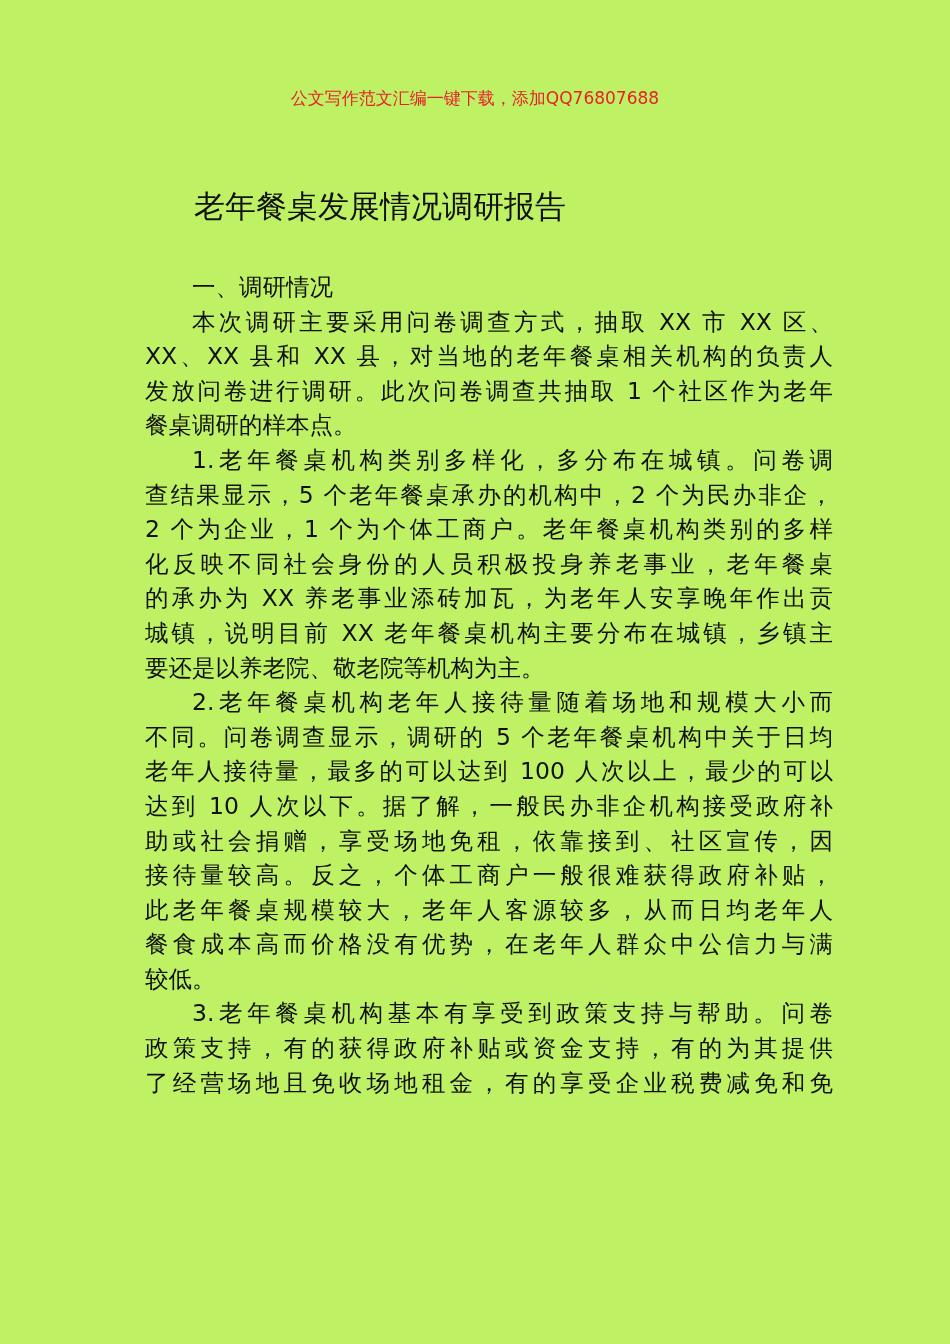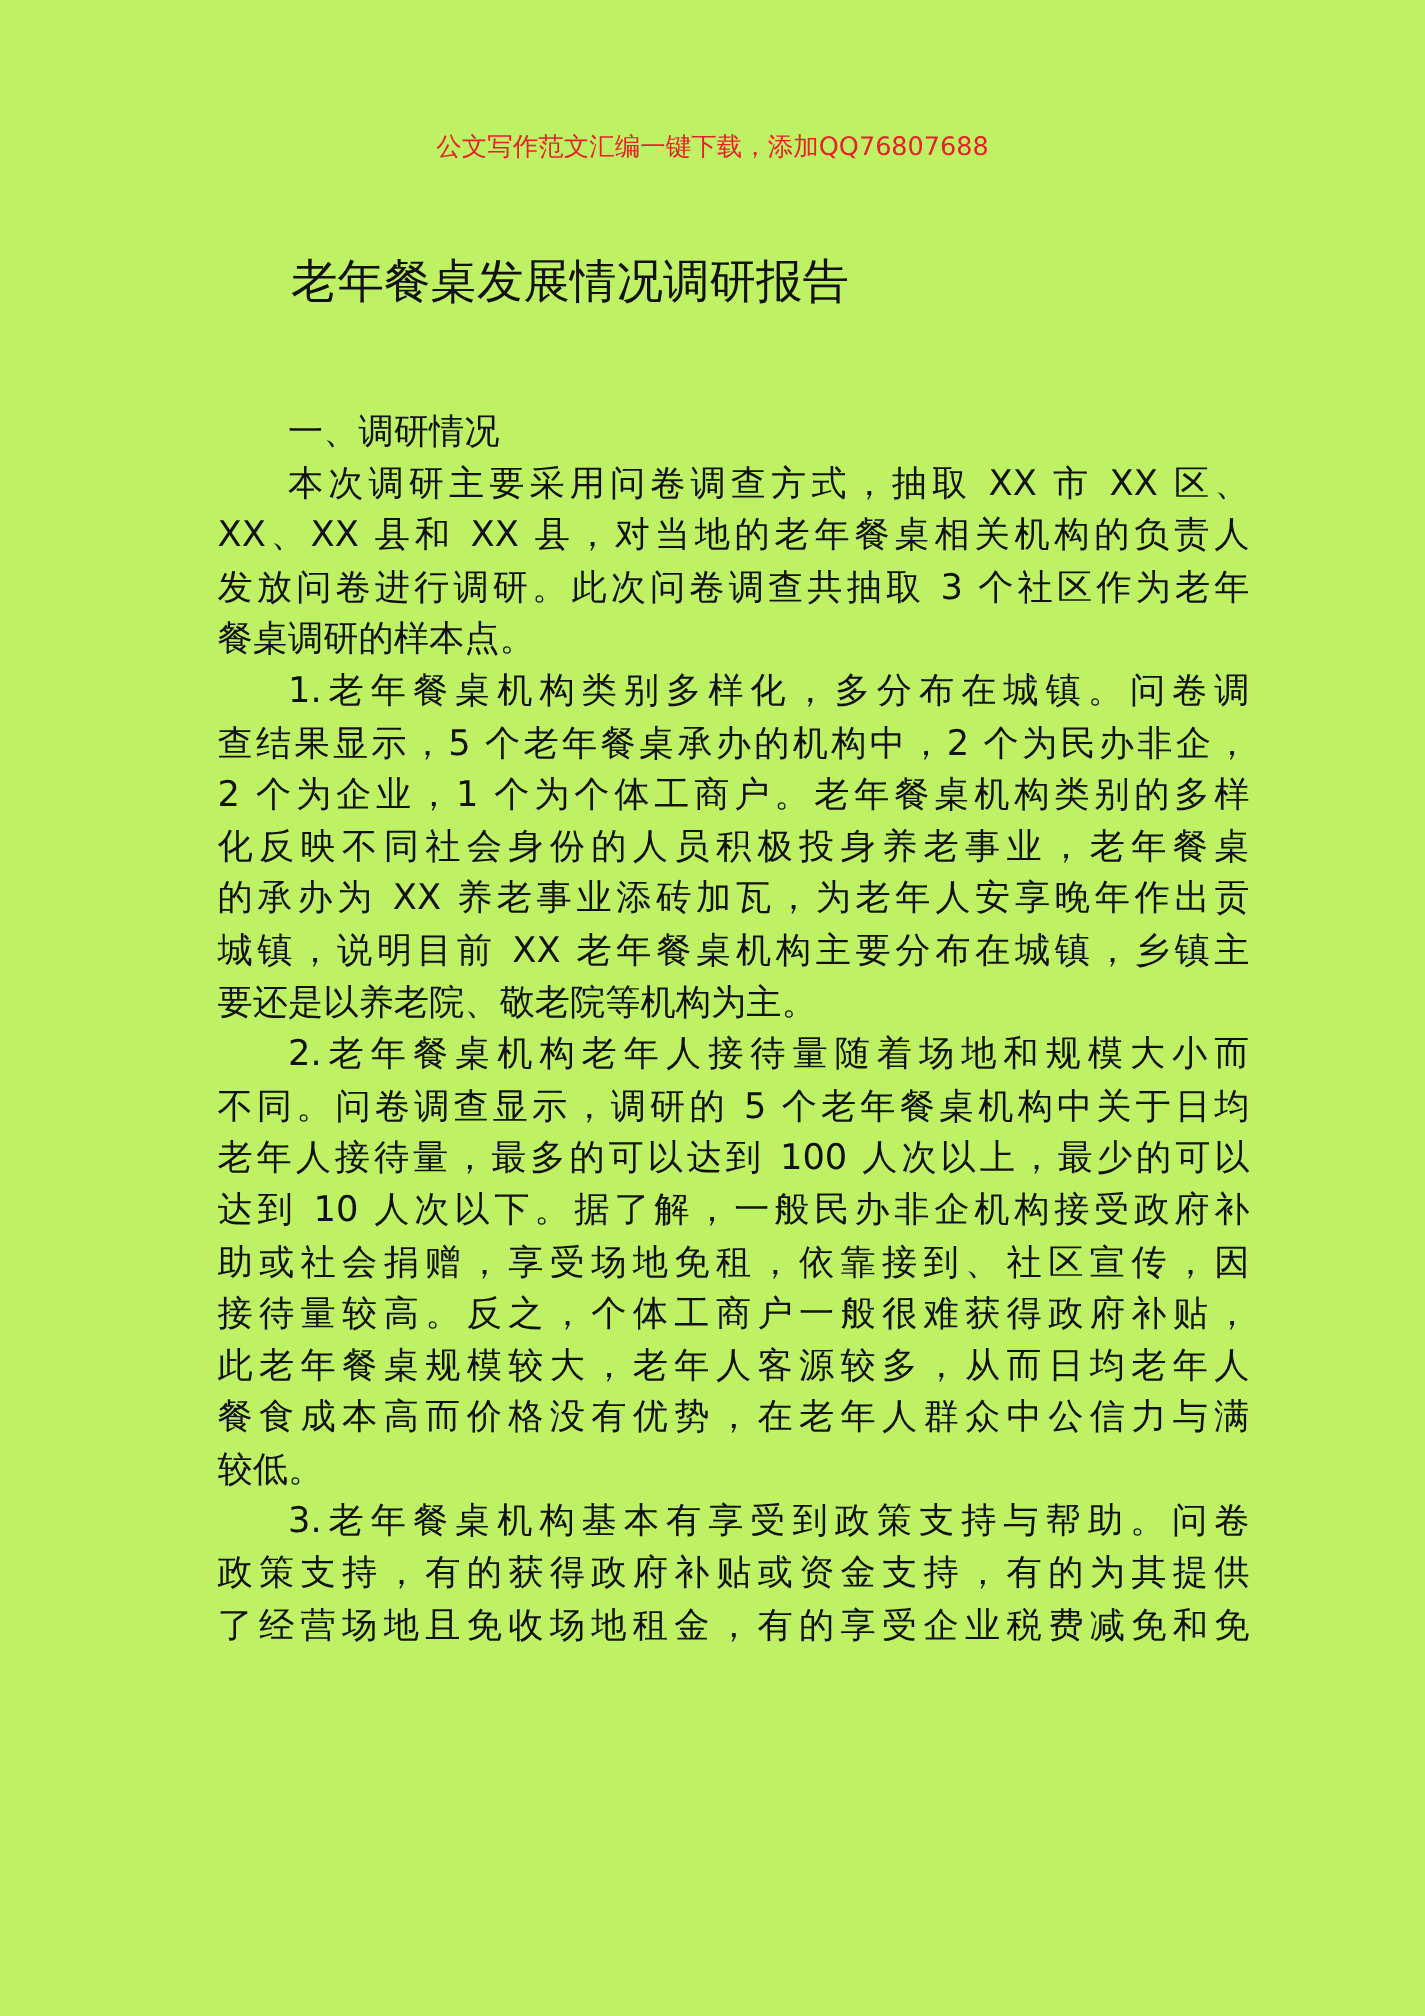--- a/index.html
+++ b/index.html
@@ -30,21 +30,21 @@
       width: 950px;
       text-align: center;
       font-size: 17px;
       line-height: 24px;
       color: #e8202a;
       letter-spacing: 0px;
       white-space: nowrap;
     }
     .doc-title {
       position: absolute;
-      top: 166px;
+      top: 184px;
       left: 0;
       width: 760px;
       text-align: center;
       font-size: 31px;
       line-height: 44px;
       color: #111111;
       font-weight: normal;
       margin: 0;
       white-space: nowrap;
     }
@@ -84,21 +84,21 @@
 
   <h1 class="doc-title">老年餐桌发展情况调研报告</h1>
 
   <div class="body-text">
 
     <span class="line last indent">一、调研情况</span>
 
     <div>
       <span class="line indent">本次调研主要采用问卷调查方式，抽取 XX 市 XX 区、</span>
       <span class="line">XX、XX 县和 XX 县，对当地的老年餐桌相关机构的负责人</span>
-      <span class="line">发放问卷进行调研。此次问卷调查共抽取 3 个社区作为老年</span>
+      <span class="line">发放问卷进行调研。此次问卷调查共抽取 1 个社区作为老年</span>
       <span class="line last">餐桌调研的样本点。</span>
     </div>
 
     <div>
       <span class="line indent"><span class="bold">1.老年餐桌机构类别多样化，多分布在城镇。</span><span>问卷调</span></span>
       <span class="line">查结果显示，5 个老年餐桌承办的机构中，2 个为民办非企，</span>
       <span class="line">2 个为企业，1 个为个体工商户。老年餐桌机构类别的多样</span>
       <span class="line">化反映不同社会身份的人员积极投身养老事业，老年餐桌</span>
       <span class="line">的承办为 XX 养老事业添砖加瓦，为老年人安享晚年作出贡</span>
       <span class="line">城镇，说明目前 XX 老年餐桌机构主要分布在城镇，乡镇主</span>

